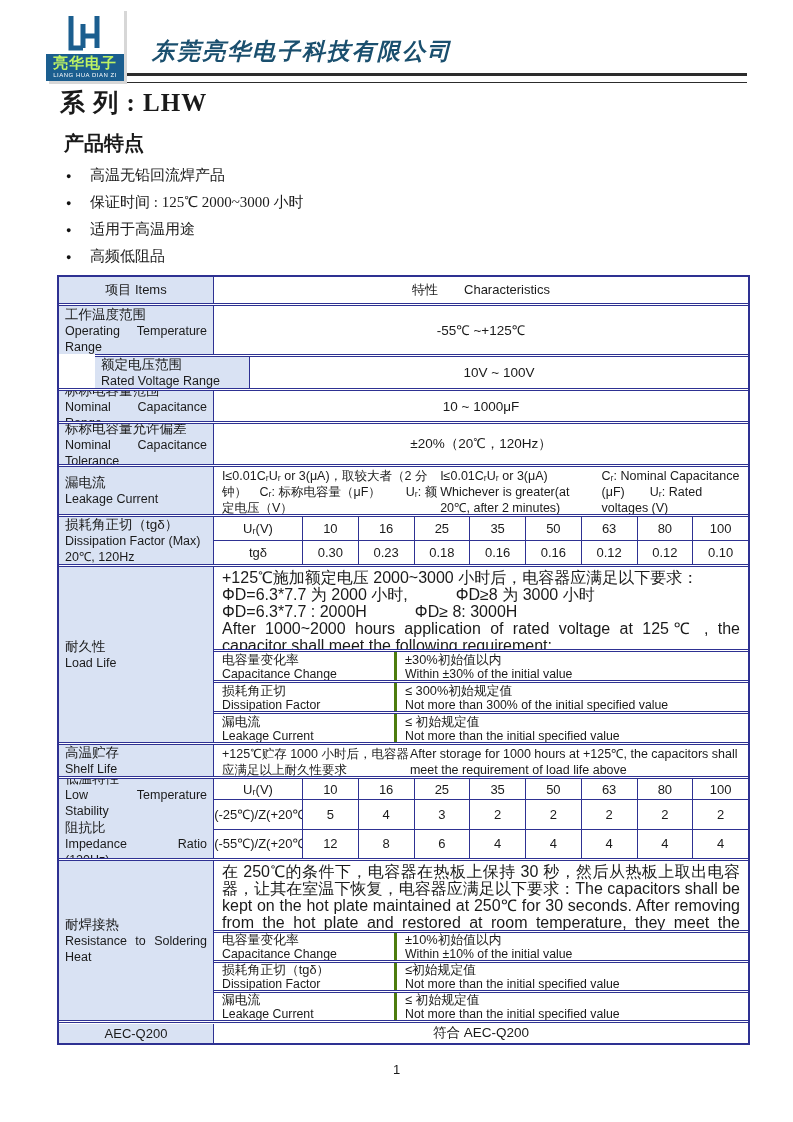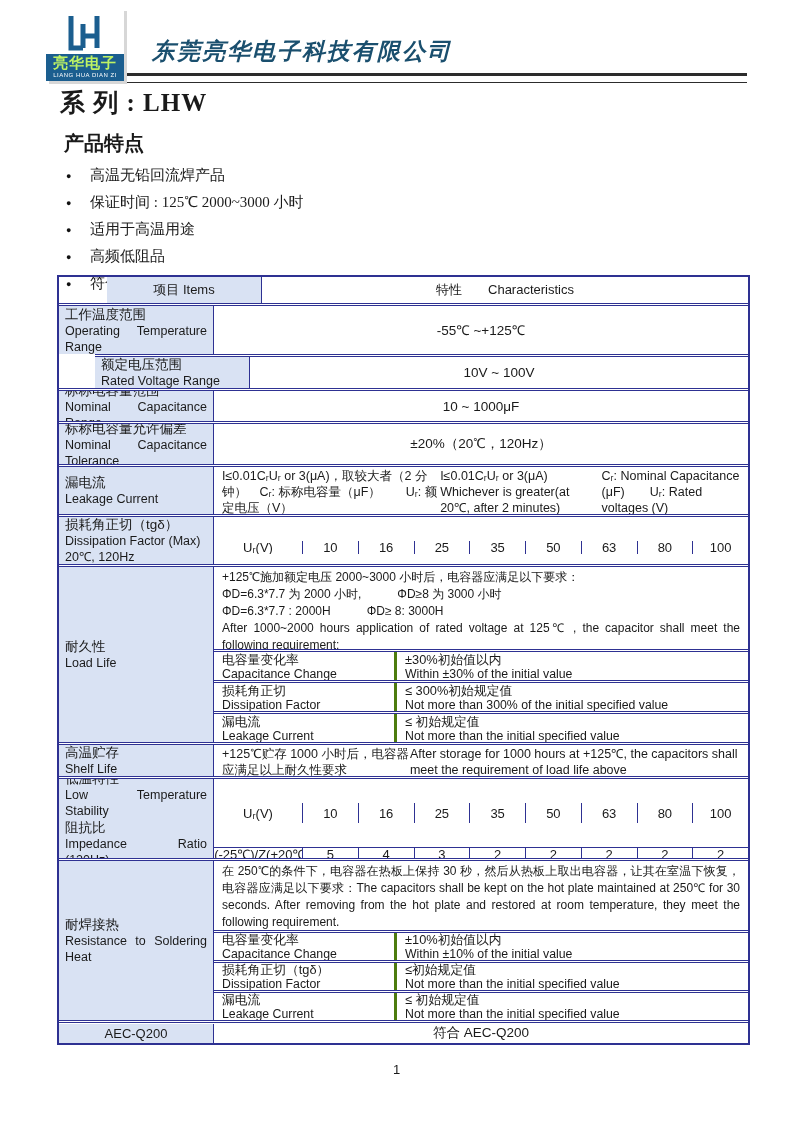--- a/index.html
+++ b/index.html
@@ -30,40 +30,40 @@
   .row{display:flex;box-sizing:border-box;overflow:hidden;}
   .sep{border-top:3px double #2e3192;}
   .lbl{flex:0 0 155px;width:155px;background:#d9e2f3;border-right:1px solid #2e3192;
        padding:2px 6px;box-sizing:border-box;display:flex;flex-direction:column;justify-content:center;overflow:hidden;}
   .lbl .cn{font-size:13.5px;line-height:17px;}
   .lbl .en{font-size:12.5px;line-height:16px;text-align:justify;}
   .val{flex:1;display:flex;align-items:center;justify-content:center;font-size:13.5px;overflow:hidden;}
   .txtcol{flex:1;display:flex;flex-direction:row;justify-content:center;padding:1px 8px;overflow:hidden;}
   .txtcol div{font-size:12.5px;line-height:16px;}
 
-  .r-head{height:26px;padding-left:48px;}
+  .r-head{height:26px;}
   .r-head .lbl{justify-content:center;align-items:center;}
   .r-head .hc{font-size:13px;}
   .r1{height:51px;} .r2{height:34px;margin-left:36px;} .r3{height:33px;} .r4{height:43px;} .r5{height:50px;}
   .r6{height:50px;} .r7{height:178px;} .r8{height:34px;} .r9{height:82px;} .r10{height:162px;} .r11{height:23px;align-items:center;}
 
   
   .grid-wrap{flex:1;display:flex;flex-direction:column;overflow:hidden;}
-  .g-row{display:grid;grid-template-columns:88px repeat(8,1fr);flex:1;margin-top:24px;}
+  .g-row{display:grid;grid-template-columns:88px repeat(8,1fr);flex:1;}
   .g-row > div{display:flex;align-items:center;justify-content:center;border-left:1px solid #2e3192;
                font-size:13px;overflow:hidden;text-align:center;line-height:13px;padding:0 1px;box-sizing:border-box;}
   .g-row > div:first-child{border-left:none;}
   .g-row + .g-row{border-top:1px solid #2e3192;}
   .lt-head{flex:0 0 20px;}
   .ztext{font-size:11.5px;}
 
   
   .blockcol{flex:1;display:flex;flex-direction:column;overflow:hidden;}
   .intro{flex:1;padding:2px 8px;overflow:hidden;}
-  .intro div{font-size:12px;line-height:17px;}
+  .intro div{font-size:16px;line-height:17px;}
   .intro .just{text-align:justify;}
   .sp-row{display:flex;border-top:3px double #2e3192;box-sizing:border-box;overflow:hidden;}
   .sp-31{height:31px;} .sp-30{height:30px;}
   .sp-name{flex:0 0 183px;width:183px;border-right:3px solid #4d7c0f;box-sizing:border-box;
            display:flex;flex-direction:column;justify-content:center;padding:0 8px;overflow:hidden;}
   .sp-val{flex:1;display:flex;flex-direction:column;justify-content:center;padding:0 8px;overflow:hidden;}
   .sp-row .c1{font-size:12.8px;line-height:15px;}
   .sp-row .c2{font-size:12.3px;line-height:14px;}
 
   .aec-lbl{justify-content:center;align-items:center;text-align:center;}

